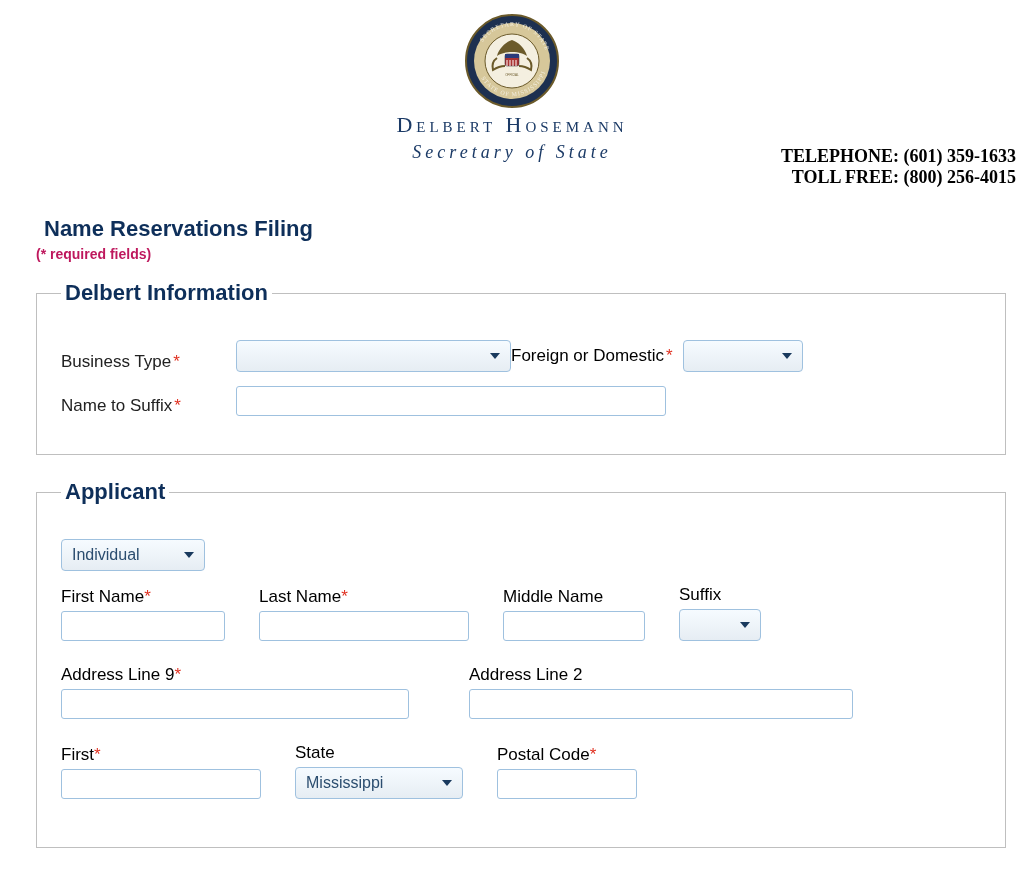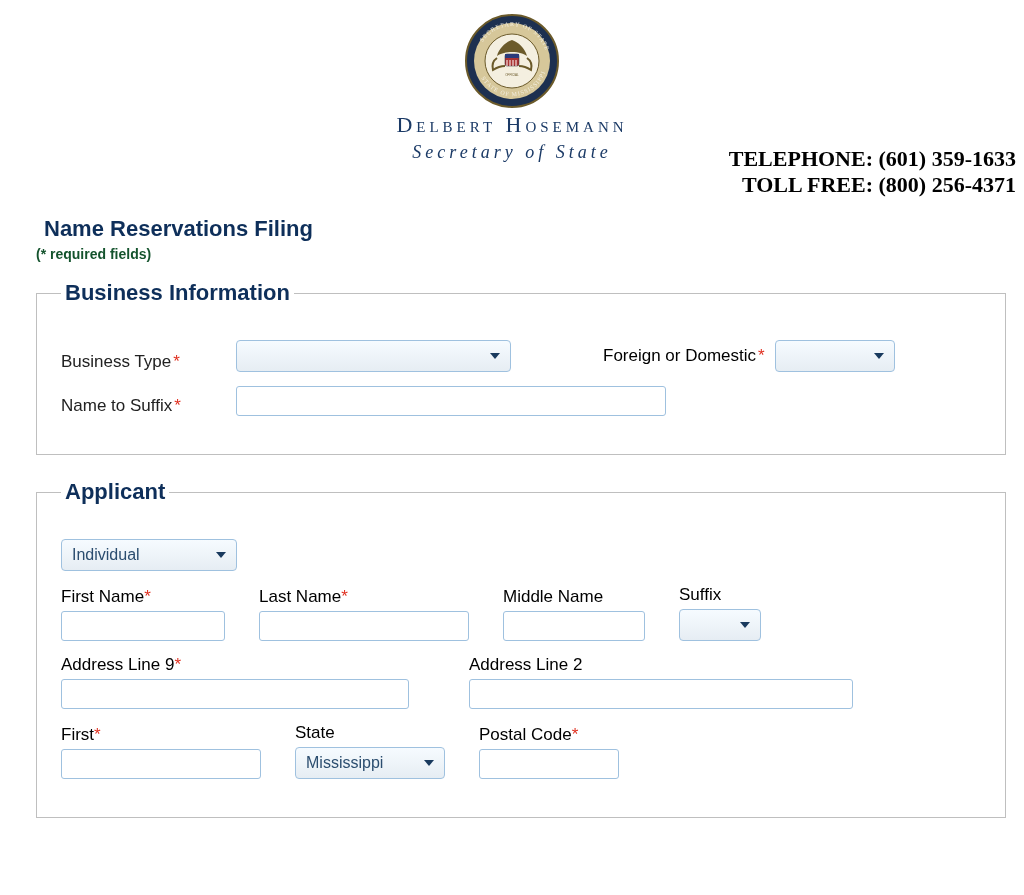--- a/index.html
+++ b/index.html
@@ -29,31 +29,31 @@
     color: #1b3a66;
     font-size: 18px;
     margin-top: 4px;
   }
   .contact {
     position: absolute;
     right: 8px;
     top: 146px;
     text-align: right;
     font-family: 'Times New Roman', serif;
-    font-size: 22px;
+    font-size: 18px;
   }
   .contact .line { font-weight: bold; }
   .form-title {
     color: #0e2f5a;
     font-weight: bold;
     font-size: 22px;
     margin: 16px 0 2px 44px;
   }
   .required-note {
-    color: #14532d;
+    color: #be185d;
     font-weight: bold;
     font-size: 14px;
     margin: 4px 0 18px 36px;
   }
   fieldset {
     border: 1px solid #bfbfbf;
     margin: 0 18px 24px 36px;
     padding: 20px 24px 24px 24px;
   }
   legend {
@@ -86,23 +86,23 @@
     font-size: 16px;
     cursor: pointer;
   }
   .select-like .caret {
     width: 0; height: 0;
     border-left: 5px solid transparent;
     border-right: 5px solid transparent;
     border-top: 6px solid #193a5e;
     margin-left: 10px;
   }
-  .fd-pair { display: flex; align-items: center; margin-left: 92px; }
+  .fd-pair { display: flex; align-items: center; }
   .fd-pair .label-inline { font-size: 17px; margin-right: 10px; }
-  .field-block { display: flex; flex-direction: column; margin-right: 34px; }
+  .field-block { display: flex; flex-direction: column; margin-right: 34px; margin-bottom: 10px; }
   .field-block label { font-size: 17px; margin-bottom: 4px; }
   .field-block .req { margin-left: 0; }
 </style>
 </head>
 <body>
 
 <div class="page">
 
   <div class="header">
     <div class="seal">
@@ -135,30 +135,30 @@
     <div class="official-name">Delbert Hosemann</div>
     <div class="official-title">Secretary of State</div>
 
     <div class="contact">
       <div class="line">
         <span>TELEPHONE:</span>
         <span>(601) 359-1633</span>
       </div>
       <div class="line">
         <span>TOLL FREE:</span>
-        <span>(800) 256-4371</span>
+        <span>(800) 256-4015</span>
       </div>
     </div>
   </div>
 
   <div class="form-title">Name Reservations Filing</div>
   <div class="required-note">(* required fields)</div>
 
   <fieldset>
-    <legend>Business Information</legend>
+    <legend>Delbert Information</legend>
 
     <div class="row">
       <div class="label-col">
         <span>Business Type</span><span class="req">*</span>
       </div>
       <div class="select-like" style="width:275px">
         <span></span>
         <span class="caret"></span>
       </div>
 
@@ -179,21 +179,21 @@
       </div>
       <input type="text" class="text-input" style="width: 430px;" value="">
     </div>
 
   </fieldset>
 
   <fieldset>
     <legend>Applicant</legend>
 
     <div class="row">
-      <div class="select-like" style="width:176px">
+      <div class="select-like" style="width:144px">
         <span>Individual</span>
         <span class="caret"></span>
       </div>
     </div>
 
     <div class="row">
       <div class="field-block">
         <label>
           <span>First Name</span><span class="req">*</span>
         </label>
@@ -233,21 +233,21 @@
 
     <div class="row">
       <div class="field-block">
         <label>
           <span>First</span><span class="req">*</span>
         </label>
         <input type="text" class="text-input" style="width: 200px;" value="">
       </div>
       <div class="field-block">
         <label>State</label>
-        <div class="select-like" style="width:150px">
+        <div class="select-like" style="width:168px">
           <span>Mississippi</span>
           <span class="caret"></span>
         </div>
       </div>
       <div class="field-block">
         <label>
           <span>Postal Code</span><span class="req">*</span>
         </label>
         <input type="text" class="text-input" style="width: 140px;" value="">
       </div>

